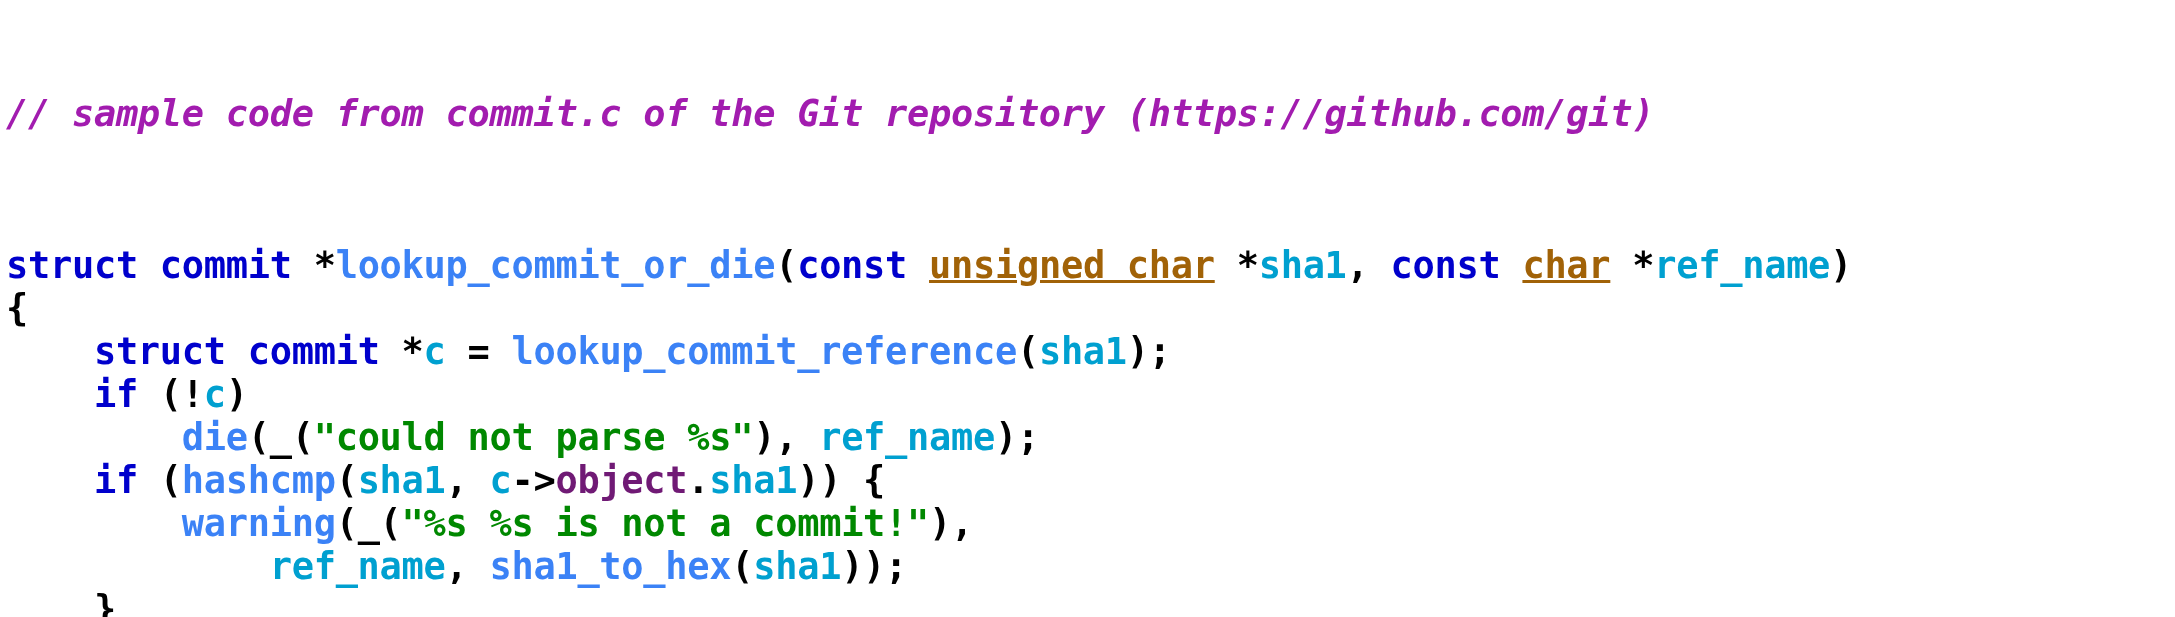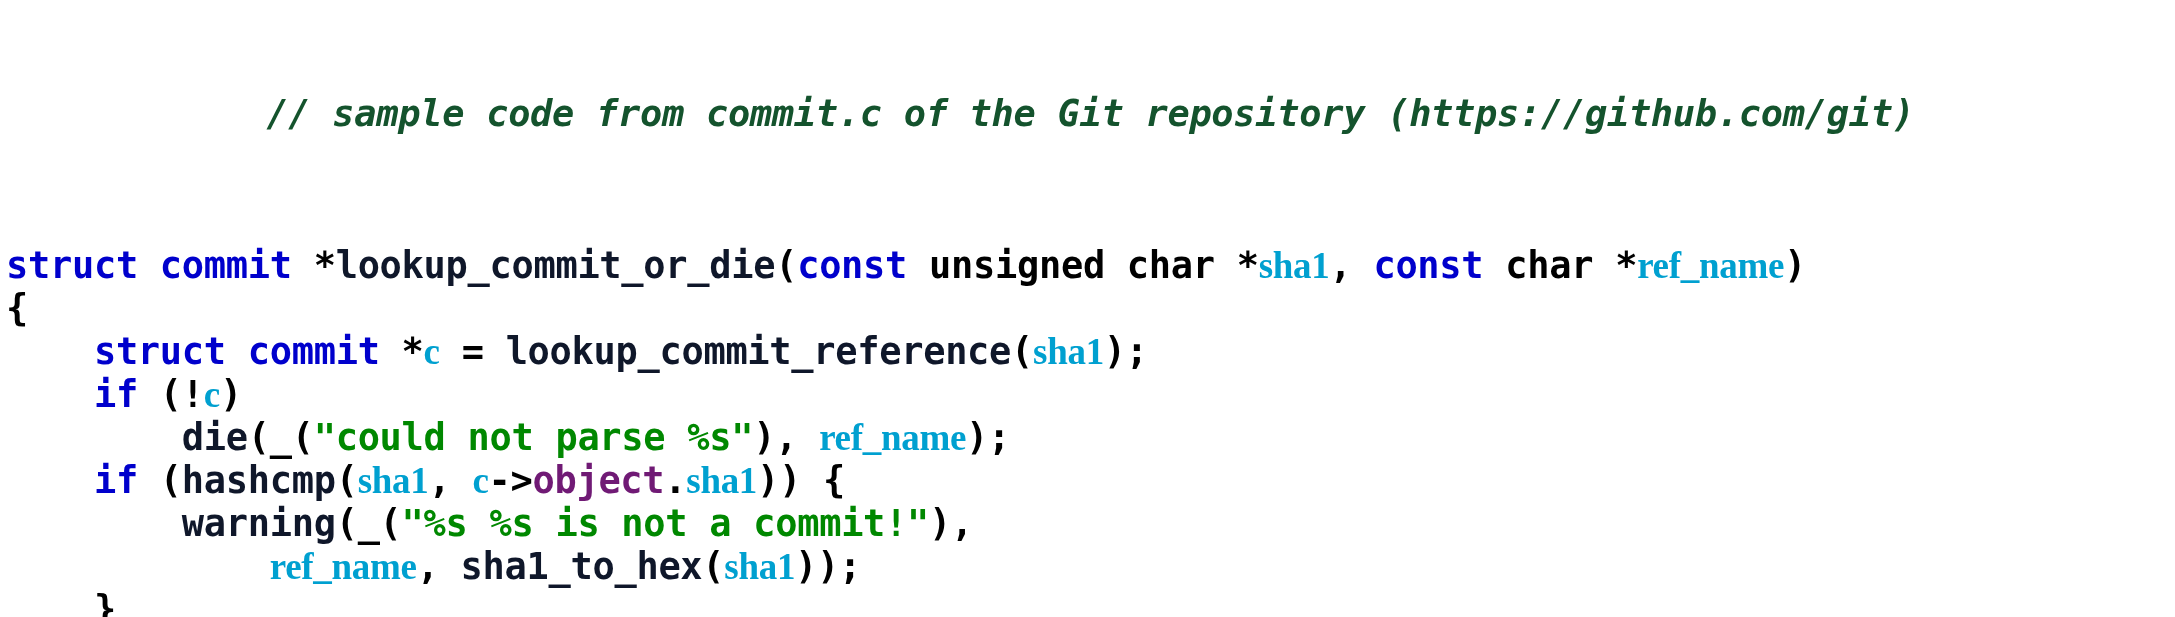--- a/index.html
+++ b/index.html
@@ -26,25 +26,25 @@
     -webkit-font-smoothing: none;
   }
   .code-line {
     white-space: pre;
     min-height: 43px;
   }
   .line-comment {
     margin-bottom: 23px;
   }
   
-  .tok-comment  { color: #14532d; font-style: italic; text-align: center; }
+  .tok-comment  { color: #a21caf; font-style: italic; }
   .tok-keyword  { color: #0000CC; margin-top: 14px; }
-  .tok-type     { color: #000000; }
-  .tok-func     { color: #0f172a; margin-top: 25px; }
-  .tok-var      { color: #00A0D0; font-family: Liberation Serif, serif; }
+  .tok-type     { color: #a16207; text-decoration: underline; }
+  .tok-func     { color: #3b82f6; margin-top: 25px; }
+  .tok-var      { color: #00A0D0; }
   .tok-string   { color: #008800; }
   .tok-fmt      { color: #008800; font-weight: bold; }
   .tok-punct    { color: #000000; }
   .tok-member   { color: #701a75; }
   .tok-plain    { color: #000000; }
 </style>
 </head>
 <body>
 
 <div id="code-figure">

